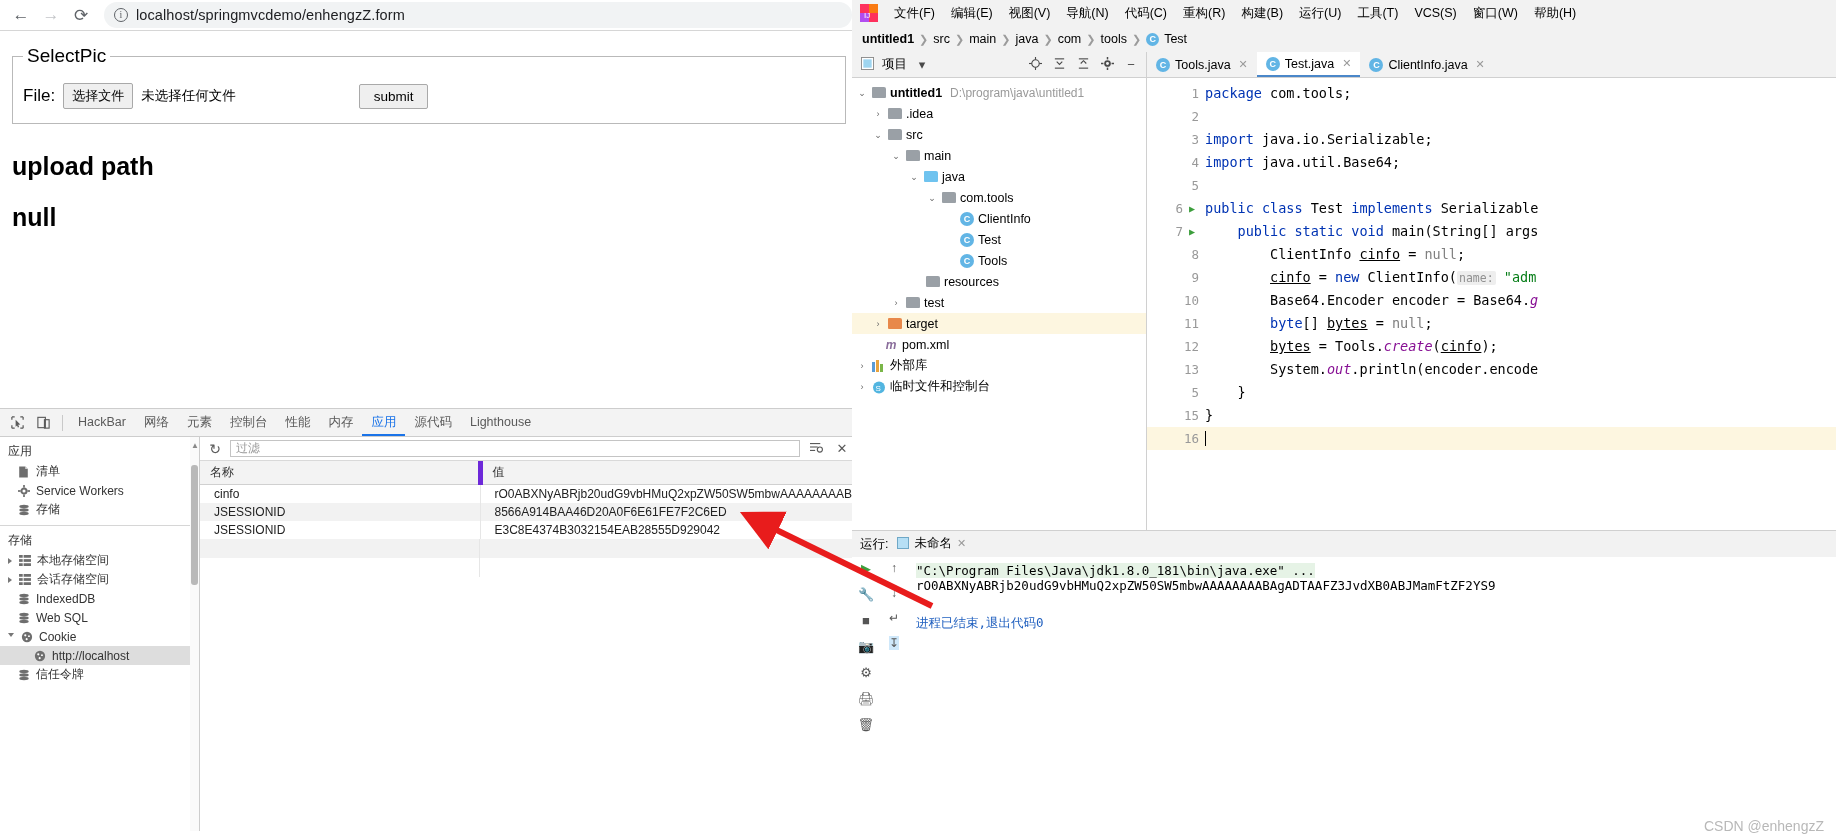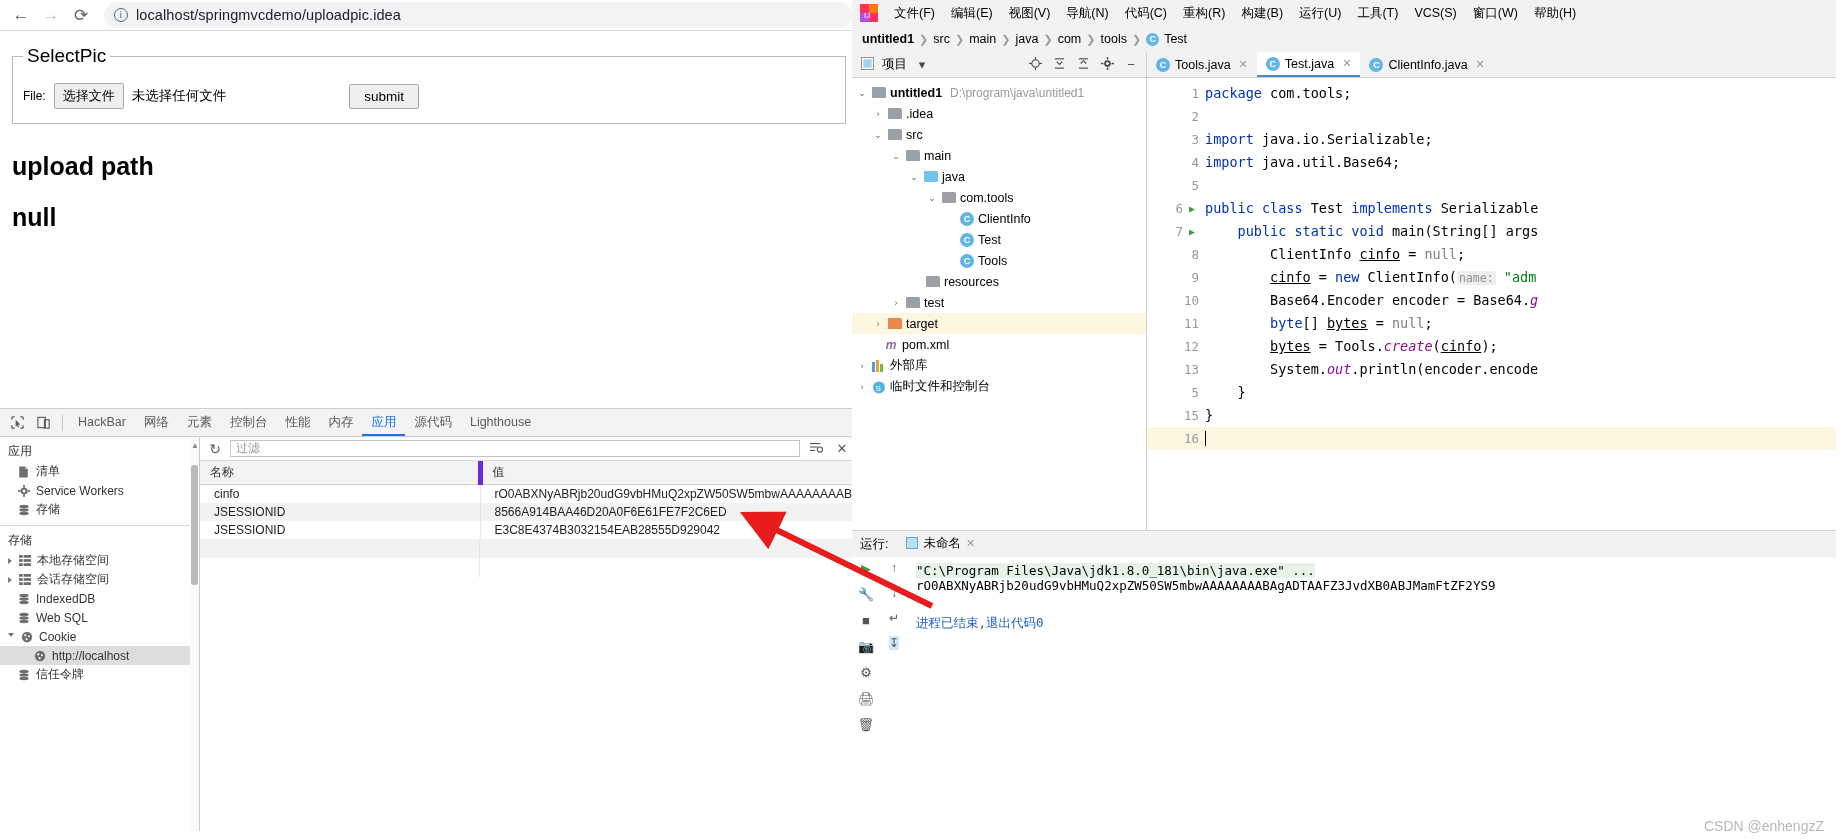--- a/index.html
+++ b/index.html
@@ -22,21 +22,21 @@
   .info-ic { width:14px; height:14px; border:1.3px solid #5f6368; border-radius:50%;
              display:inline-flex; align-items:center; justify-content:center;
              font-size:10px; color:#5f6368; font-family:"Liberation Serif", serif; line-height:1; }
   .url { font-size:14.5px; color:#202124; letter-spacing:0.1px; white-space:nowrap; }
   .bw-sep { height:1px; background:#d6d6d6; }
 
   .page { padding:14px 12px 0 12px; height:385px; background:#fff; overflow:hidden; }
   fieldset.selectpic { border:1px solid #b9b9b9; padding:10px 10px 14px 10px; margin:0; }
   fieldset.selectpic legend { font-size:19px; color:#000; padding:0 4px; }
   .formrow { display:flex; align-items:center; gap:8px; margin-top:6px; }
-  .flabel { font-size:12px; color:#000; }
+  .flabel { font-size:17px; color:#000; }
   .file-btn { font-size:13px; padding:3px 8px; border:1px solid #a9a9a9; background:#efefef;
               border-radius:2px; color:#000; font-family:"Liberation Sans", sans-serif; }
   .file-none { font-size:13.5px; color:#000; }
   .submit-btn { font-size:13.5px; padding:4px 14px; border:1px solid #a9a9a9; background:#efefef;
                 border-radius:2px; color:#000; margin-left:115px; }
   h2.upload-h { font-size:25px; margin-top:28px; color:#000; }
   h2.null-h { font-size:25px; margin-top:22px; color:#000; }
 
   
   .devtools { position:absolute; left:0; top:408px; width:858px; height:422px;
@@ -139,21 +139,21 @@
   .cline.hl { background:#fdf6e0; }
   .kw { color:#0033b3; }
   .str { color:#067d17; }
   .nullv { color:#808080; }
   .fld { color:#871094; font-style:italic; }
   .ul { text-decoration:underline; }
   .hint { background:#eeeeee; color:#909090; font-size:11.5px; padding:0 2px; border-radius:2px; }
   .caret { display:inline-block; width:1px; height:15px; background:#000; vertical-align:-3px; }
 
   .run-panel { height:336px; background:#fff; border-top:1px solid #d0d0d0; display:flex; flex-direction:column; }
-  .run-head { height:26px; display:flex; align-items:center; gap:18px; padding-left:8px; background:#f2f2f2; }
+  .run-head { height:26px; display:flex; align-items:center; gap:9px; padding-left:8px; background:#f2f2f2; }
   .run-label { font-size:12.5px; }
   .runtab { display:flex; align-items:center; gap:5px; font-size:12.5px; padding-bottom:2px; }
   .runtab .sq { width:12px;height:12px;background:#b6dff5;border:1px solid #6fa8c7; display:inline-block;}
   .run-body { flex:1; display:flex; }
   .run-gutter { width:28px; display:flex; flex-direction:column; align-items:center; padding-top:4px; gap:11px;
                 color:#555; font-size:13px; }
   .run-gutter2 { width:28px; display:flex; flex-direction:column; align-items:center; padding-top:4px; gap:11px;
                  color:#555; font-size:12px; }
   .run-gutter .play { color:#3c9e3c; }
   .gsel { background:#cfe8fa; }
@@ -172,21 +172,21 @@
 
 <div class="root">
 
   <div class="browser">
     <div class="bw-toolbar">
       <div class="nav-btn">←</div>
       <div class="nav-btn disabled">→</div>
       <div class="nav-btn">⟳</div>
       <div class="omnibox">
         <span class="info-ic">i</span>
-        <span class="url">localhost/springmvcdemo/uploadpic.idea</span>
+        <span class="url">localhost/springmvcdemo/enhengzZ.form</span>
       </div>
     </div>
     <div class="bw-sep"></div>
 
     <div class="page">
       <fieldset class="selectpic">
         <legend>SelectPic</legend>
         <div class="formrow">
           <span class="flabel">File:</span>
           <button class="file-btn">选择文件</button>

